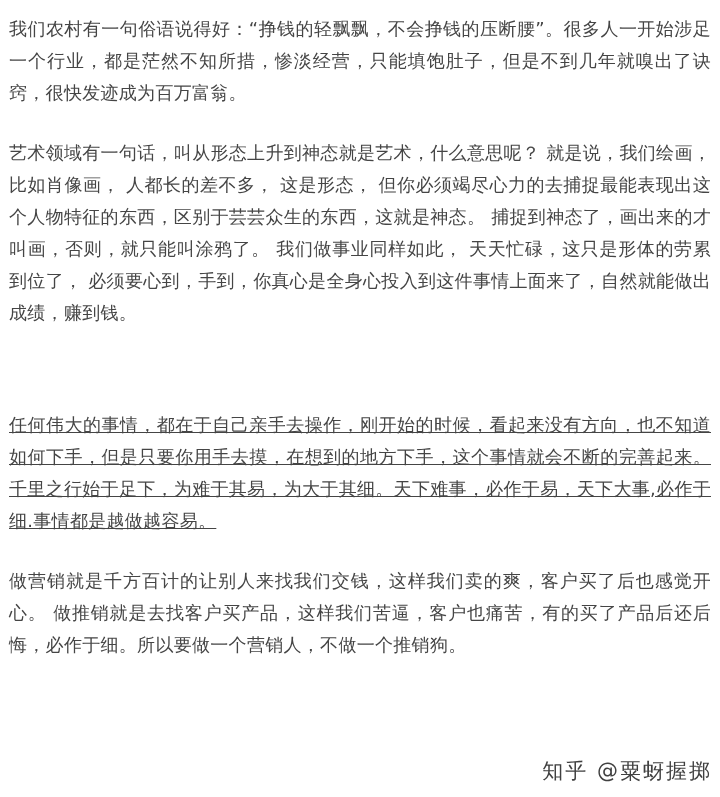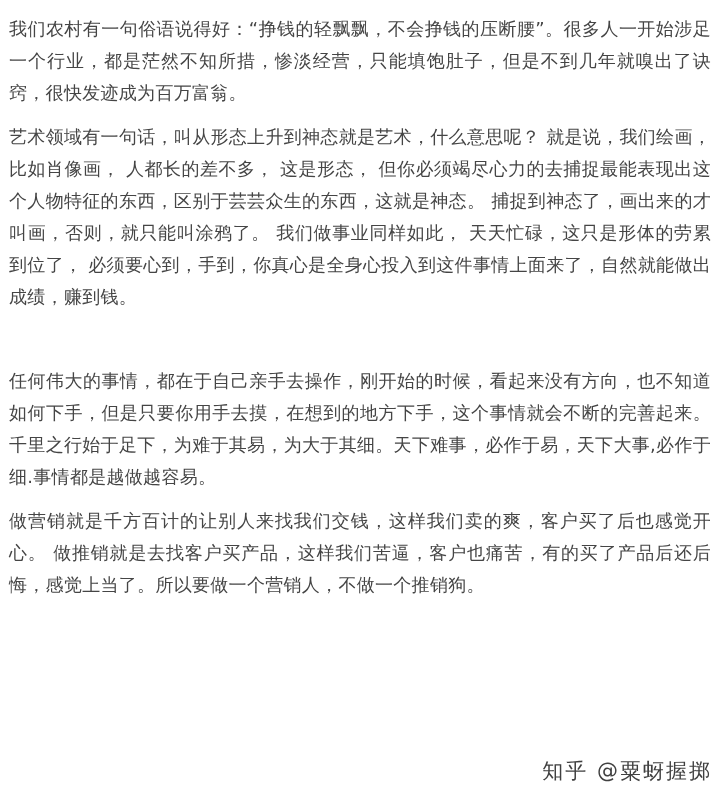--- a/index.html
+++ b/index.html
@@ -23,36 +23,36 @@
     color: #454545;
   }
   .para {
     margin: 0;
     font-size: 18px;
     line-height: 32px;
     text-align: justify;
     letter-spacing: 0.3px;
     word-break: break-all;
   }
-  .gap-s { margin-top: 12px; }
-  .gap-l { margin-top: 52px; }
+  .gap-s { margin-top: 28px; }
+  .gap-l { margin-top: 80px; text-decoration: underline; }
   .watermark {
     position: absolute;
     top: 755px;
     right: 8px;
     font-size: 21px;
     line-height: 32px;
     color: #404040;
     letter-spacing: 2px;
     white-space: nowrap;
     user-select: none;
   }
 </style>
 </head>
 <body>
 
 <div class="page">
   <p class="para">我们农村有一句俗语说得好：“挣钱的轻飘飘，不会挣钱的压断腰”。很多人一开始涉足一个行业，都是茫然不知所措，惨淡经营，只能填饱肚子，但是不到几年就嗅出了诀窍，很快发迹成为百万富翁。</p>
   <p class="para gap-s">艺术领域有一句话，叫从形态上升到神态就是艺术，什么意思呢？ 就是说，我们绘画，比如肖像画， 人都长的差不多， 这是形态， 但你必须竭尽心力的去捕捉最能表现出这个人物特征的东西，区别于芸芸众生的东西，这就是神态。 捕捉到神态了，画出来的才叫画，否则，就只能叫涂鸦了。 我们做事业同样如此， 天天忙碌，这只是形体的劳累到位了， 必须要心到，手到，你真心是全身心投入到这件事情上面来了，自然就能做出成绩，赚到钱。</p>
   <p class="para gap-l">任何伟大的事情，都在于自己亲手去操作，刚开始的时候，看起来没有方向，也不知道如何下手，但是只要你用手去摸，在想到的地方下手，这个事情就会不断的完善起来。千里之行始于足下，为难于其易，为大于其细。天下难事，必作于易，天下大事,必作于细.事情都是越做越容易。</p>
-  <p class="para gap-s">做营销就是千方百计的让别人来找我们交钱，这样我们卖的爽，客户买了后也感觉开心。 做推销就是去找客户买产品，这样我们苦逼，客户也痛苦，有的买了产品后还后悔，感觉上当了。所以要做一个营销人，不做一个推销狗。</p>
+  <p class="para gap-s">做营销就是千方百计的让别人来找我们交钱，这样我们卖的爽，客户买了后也感觉开心。 做推销就是去找客户买产品，这样我们苦逼，客户也痛苦，有的买了产品后还后悔，必作于细。所以要做一个营销人，不做一个推销狗。</p>
   <div class="watermark">知乎 @粟蚜握掷</div>
 </div>
 
 </body></html>

